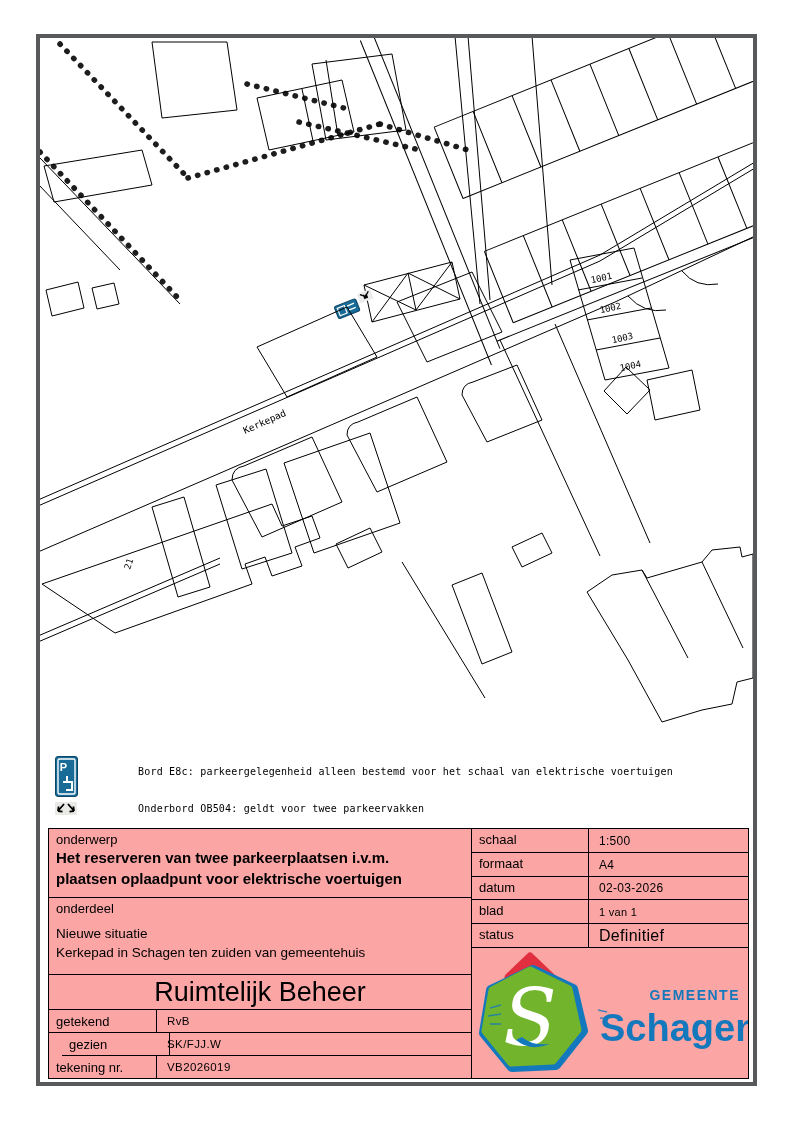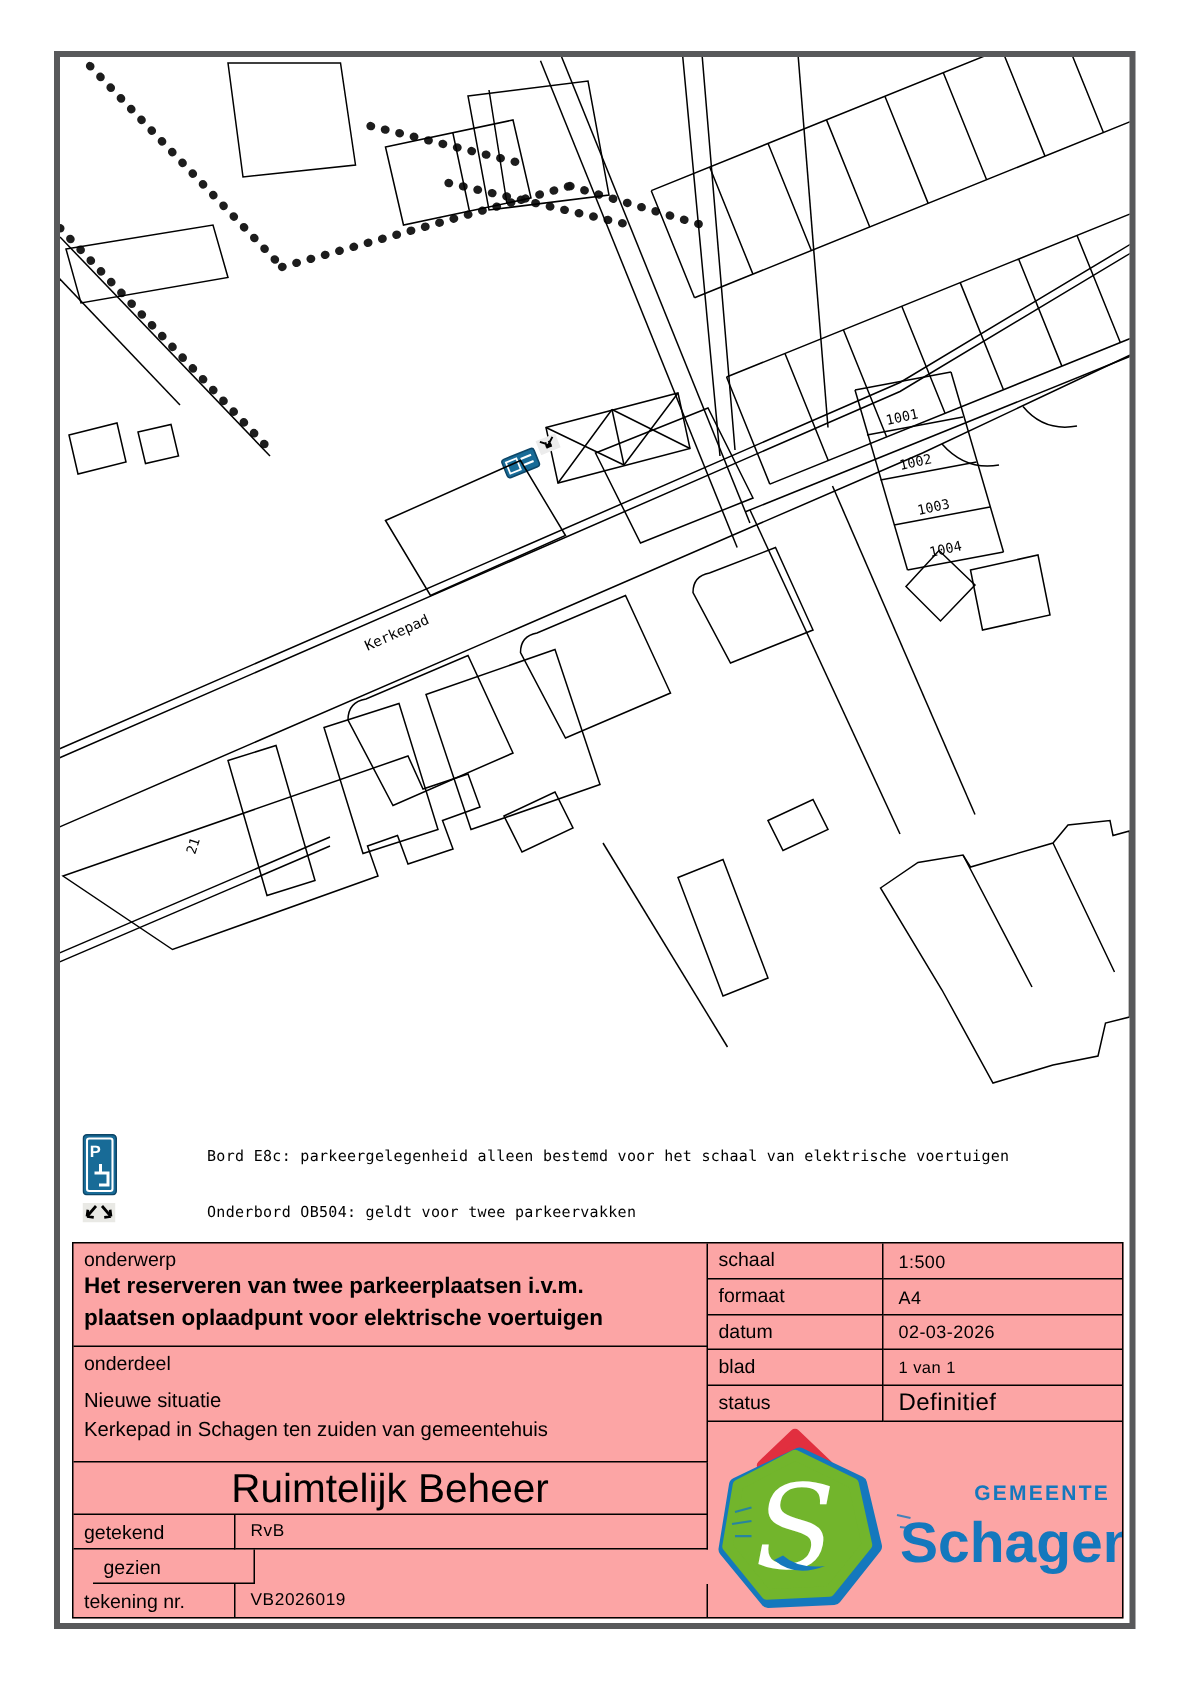--- a/index.html
+++ b/index.html
@@ -153,20 +153,21 @@
   <div class="cell br bb" id="onderdeel-cell">
     <div class="flabel">onderdeel</div>
     <div class="line" style="margin-top:10px;">Nieuwe situatie</div>
     <div class="line" style="margin-top:4px;">Kerkepad in Schagen ten zuiden van gemeentehuis</div>
   </div>
   <div class="cell br bb" id="dept-cell">Ruimtelijk Beheer</div>
 
   <div class="cell br bb sig-label" style="left:0;top:181px;width:108px;height:23px;">getekend</div>
   <div class="cell br bb sig-value" style="left:108px;top:181px;width:315px;height:23px;">RvB</div>
   <div class="cell br bb sig-label" style="left:0;top:204px;width:108px;height:23px;margin-left:13px;">gezien</div>
+  <div class="cell br bb sig-value" style="left:108px;top:204px;width:315px;height:23px;">SK/FJJ.W</div>
   <div class="cell br sig-label" style="left:0;top:227px;width:108px;height:22px;">tekening nr.</div>
   <div class="cell br sig-value" style="left:108px;top:227px;width:315px;height:22px;">VB2026019</div>
 
   <div class="cell br bb flabel" style="left:423px;top:0;width:117px;height:24px;">schaal</div>
   <div class="cell bb fvalue" style="left:540px;top:0;width:159px;height:24px;">1:500</div>
   <div class="cell br bb flabel" style="left:423px;top:24px;width:117px;height:24px;">formaat</div>
   <div class="cell bb fvalue" style="left:540px;top:24px;width:159px;height:24px;">A4</div>
   <div class="cell br bb flabel" style="left:423px;top:48px;width:117px;height:23px;">datum</div>
   <div class="cell bb fvalue" style="left:540px;top:48px;width:159px;height:23px;">02-03-2026</div>
   <div class="cell br bb flabel" style="left:423px;top:71px;width:117px;height:24px;">blad</div>

